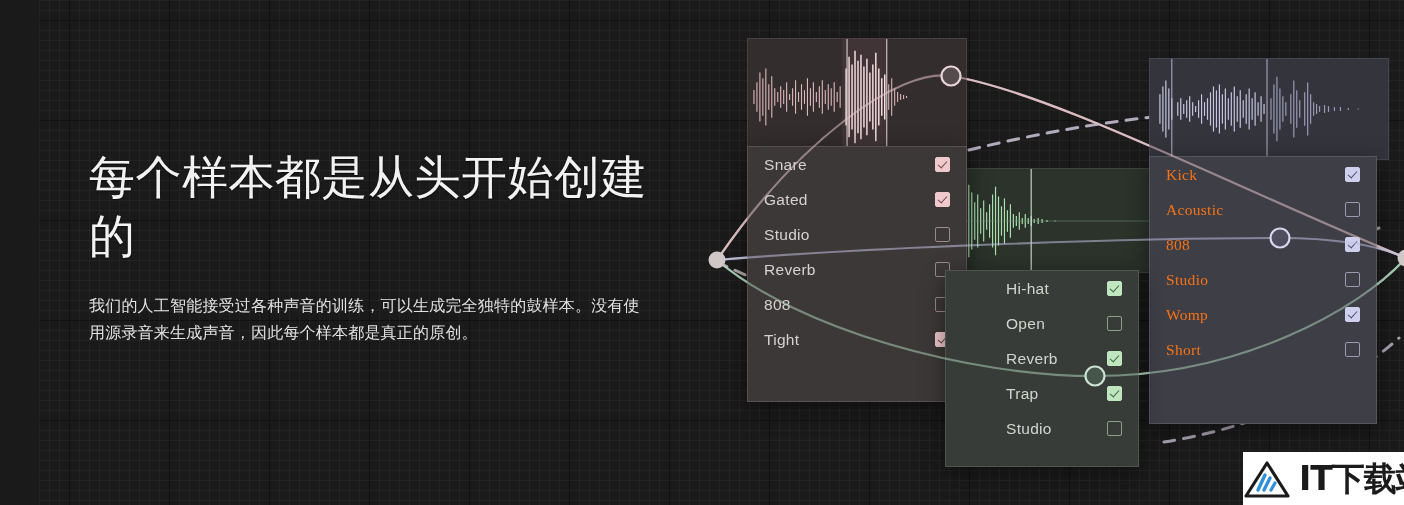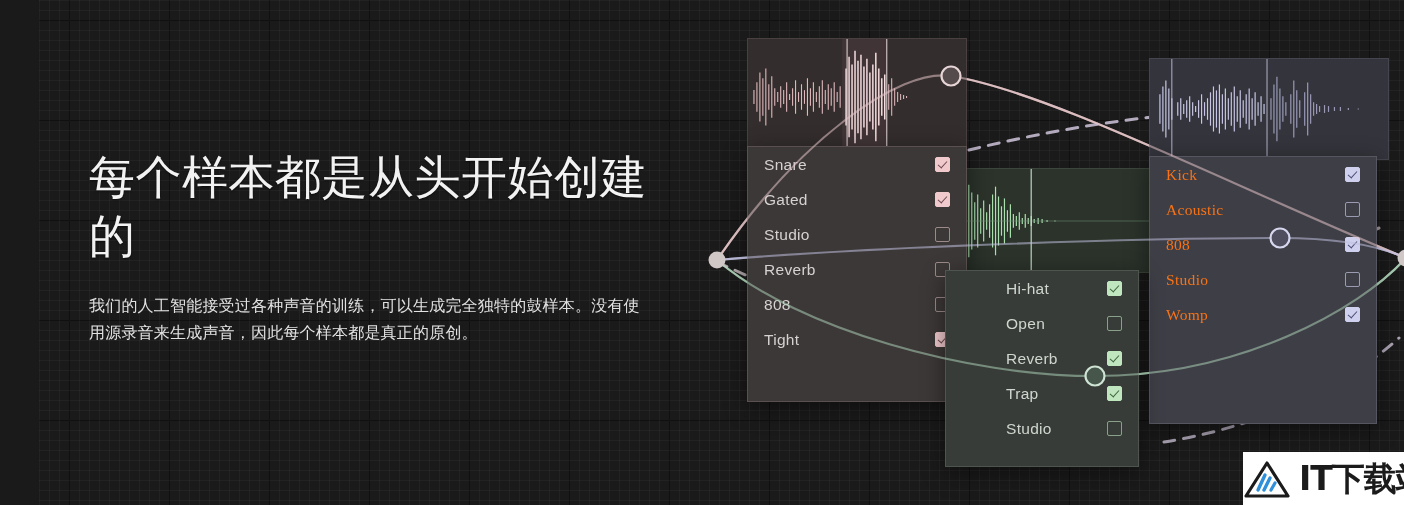--- a/index.html
+++ b/index.html
@@ -398,20 +398,24 @@
       <span class="cb on"></span>
     </div>
     <div class="row">
       <span class="row-label">Studio</span>
       <span class="cb"></span>
     </div>
     <div class="row">
       <span class="row-label">Womp</span>
       <span class="cb on"></span>
     </div>
+    <div class="row">
+      <span class="row-label">Short</span>
+      <span class="cb"></span>
+    </div>
   </div>
 
   <div class="panel" id="panel-hat">
     <div class="row">
       <span class="row-label">Hi-hat</span>
       <span class="cb on"></span>
     </div>
     <div class="row">
       <span class="row-label">Open</span>
       <span class="cb"></span>

